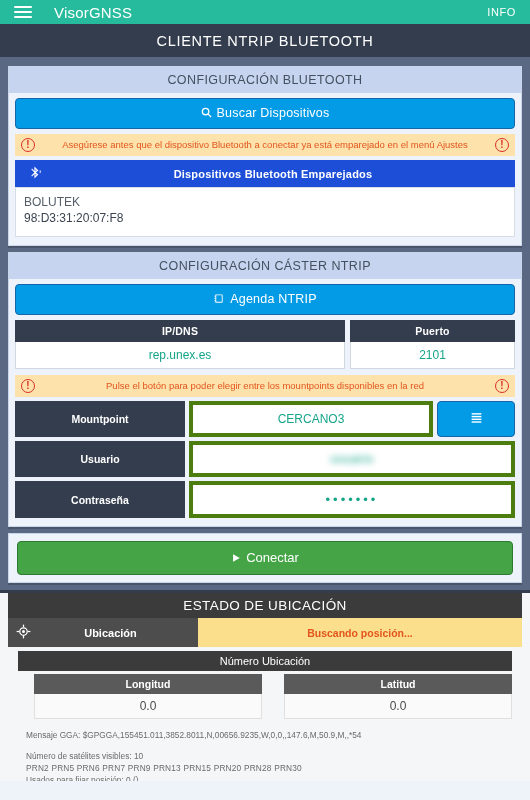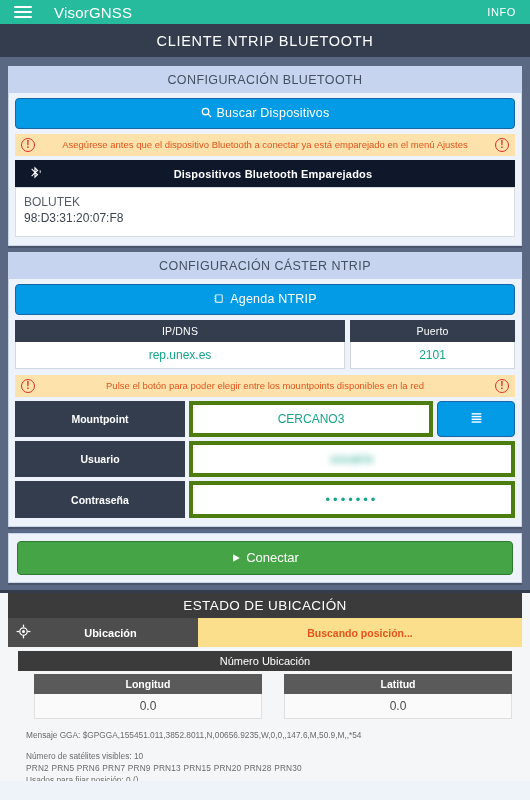--- a/index.html
+++ b/index.html
@@ -76,42 +76,42 @@
   }
   .warn-ico {
     width: 14px; height: 14px; border: 1.6px solid #d93025;
     border-radius: 50%; color: #d93025; font-size: 10px;
     line-height: 11px; text-align: center; font-weight: bold;
     flex: 0 0 auto;
   }
 
   
   .dark-strip {
-    margin-top: 4px; background: #0f172a; color: #ffffff;
+    margin-top: 4px; background: #1d4ed8; color: #ffffff;
     display: flex; align-items: center; padding: 5px 14px;
     font-size: 11px; font-weight: bold;
   }
   .dark-strip .ds-label { flex: 1; text-align: center; letter-spacing: .2px; }
   .bt-ico { width: 16px; flex: 0 0 auto; }
 
   
   .device-list {
     background: #ffffff; border: 1px solid #d7dde6;
     padding: 6px 8px 10px 8px; min-height: 48px;
   }
   .device-name { font-size: 12px; color: #555e68; line-height: 1.35; }
   .device-mac  { font-size: 12px; color: #3b4450; line-height: 1.35; }
 
   
   .row2 { display: flex; gap: 5px; margin-top: 5px; }
   .col-ip   { flex: 2; }
   .col-port { flex: 1; }
   .fld-head {
     background: #333d4d; color: #ffffff; text-align: center;
-    font-size: 10.5px; font-weight: normal; padding: 5px 3px;
+    font-size: 10.5px; font-weight: bold; padding: 5px 3px;
     letter-spacing: .2px;
   }
   .fld-val {
     background: #ffffff; border: 1px solid #d2d8e0; border-top: none;
     text-align: center; font-size: 12px; color: #17a589;
     padding: 6px 3px;
   }
 
   .mp-row { display: flex; gap: 4px; margin-top: 4px; align-items: stretch; }
   .mp-label {

